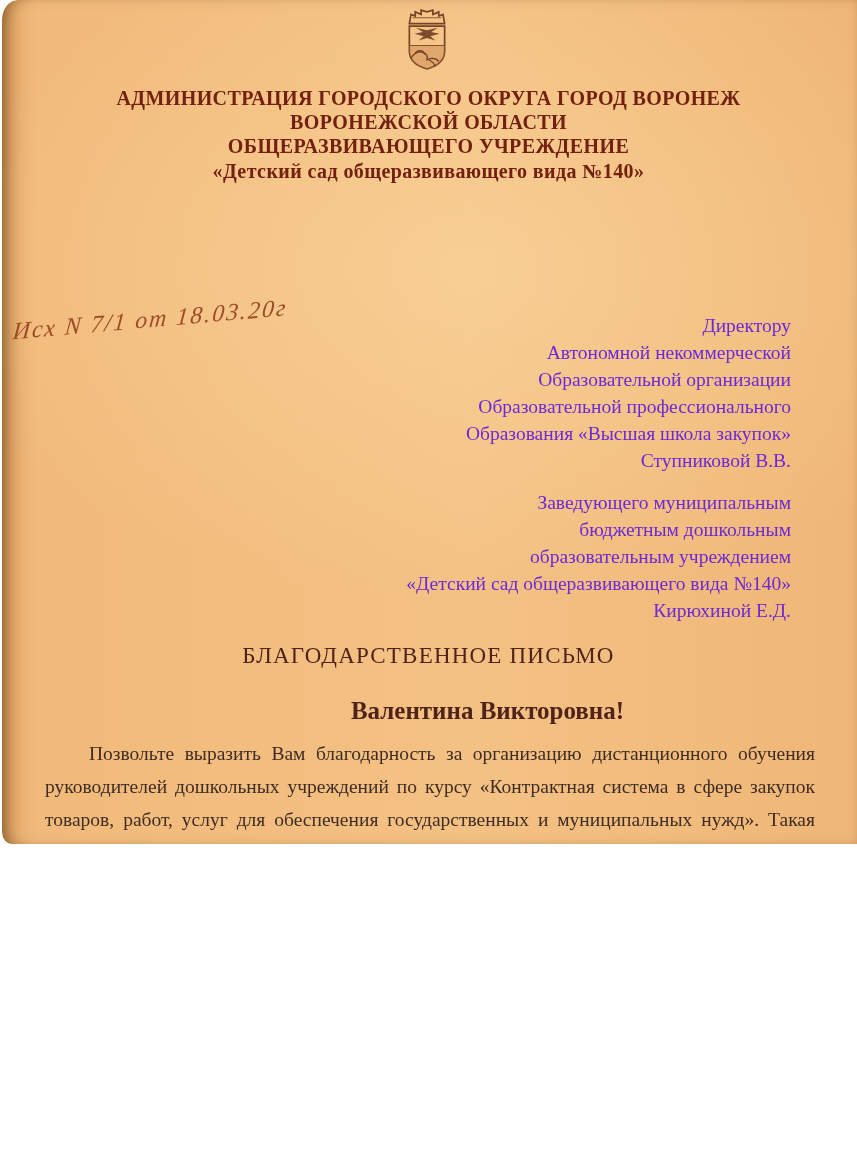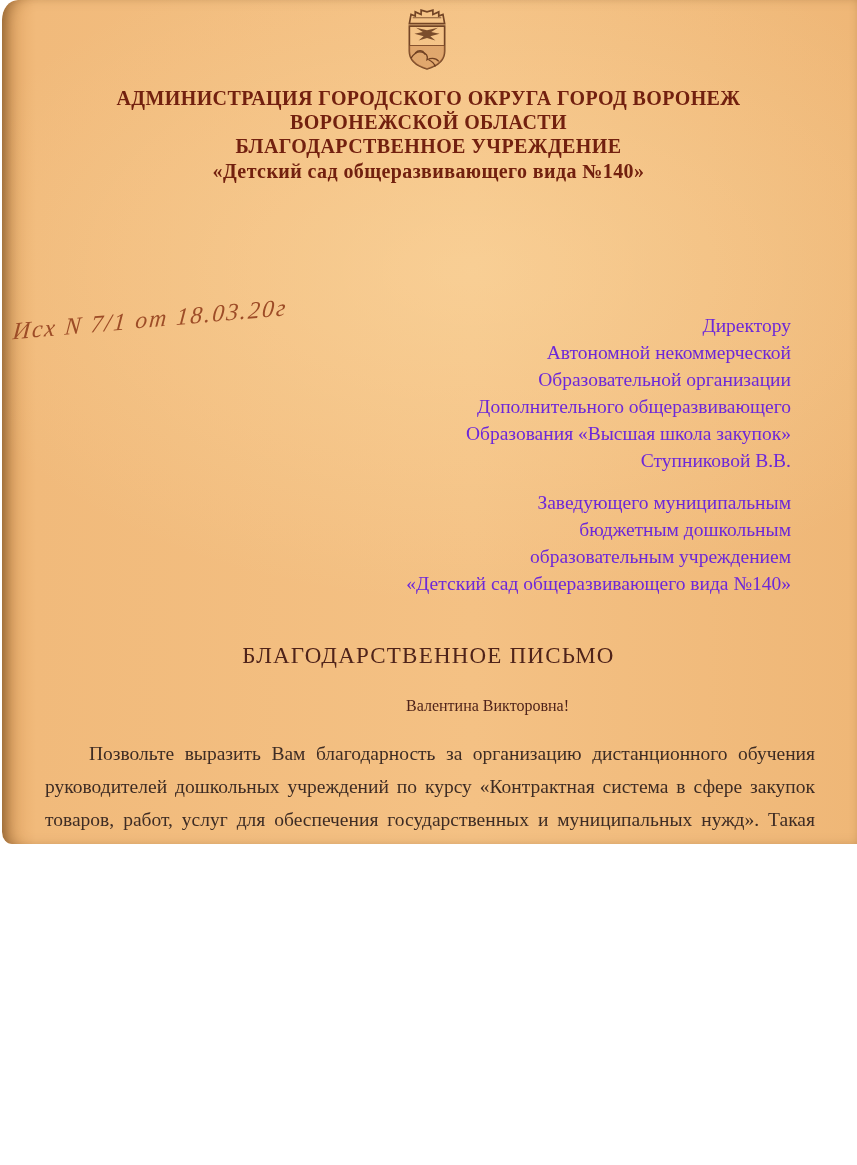--- a/index.html
+++ b/index.html
@@ -26,22 +26,22 @@
     font-size:24px;font-style:italic;letter-spacing:2px;
     transform:rotate(-5deg) skewX(-10deg);transform-origin:left top;white-space:nowrap;}
   
   .recipient{right:66px;width:440px;text-align:right;
     font-size:19.5px;line-height:27px;color:#6d28d9;}
   .recipient.primary{top:312px;}
   .recipient.secondary{top:489px;}
   
   .title{left:0;right:0;top:643px;text-align:center;font-weight:normal;
     font-size:23px;letter-spacing:1.2px;color:#4f231a;}
-  .salutation{left:0;right:0;top:697px;text-align:center;font-weight:normal;
-    font-size:16px;color:#4f231a;padding-left:76px;margin-left:42px;}
+  .salutation{left:0;right:0;top:697px;text-align:center;font-weight:bold;
+    font-size:25px;color:#4f231a;padding-left:76px;margin-left:42px;}
   
   .body-par{left:45px;width:770px;top:737px;margin:0;
     font-size:19.5px;line-height:33px;text-align:justify;text-indent:44px;
     color:#3e2c24;word-spacing:1.5px;}
   
   .signoff-role{left:48px;top:1062px;font-size:19.5px;line-height:32px;color:#4a372b;}
   .signoff-name{left:357px;top:1092px;font-size:19.5px;color:#4a372b;}
   
   .stamp{left:203px;top:972px;width:196px;height:196px;
     mix-blend-mode:multiply;opacity:.88;}
@@ -71,41 +71,42 @@
     <g stroke="#5d2f15" stroke-width="1.6" fill="none" opacity="0.85">
       <path d="M31 62 q6 -9 13 -7 q8 2 6 9 q9 -4 14 2"></path>
       <path d="M36 56 q4 -4 9 -2 l3 4"></path>
       <path d="M52 64 q6 3 8 8"></path>
     </g>
   </svg>
 
   <div class="abs org-lines">
       <div class="line">АДМИНИСТРАЦИЯ ГОРОДСКОГО ОКРУГА ГОРОД ВОРОНЕЖ</div>
       <div class="line">ВОРОНЕЖСКОЙ ОБЛАСТИ</div>
-      <div class="line">БЛАГОДАРСТВЕННОЕ УЧРЕЖДЕНИЕ</div>
+      <div class="line">ОБЩЕРАЗВИВАЮЩЕГО УЧРЕЖДЕНИЕ</div>
       <div class="line">«Детский сад общеразвивающего вида №140»</div>
     </div>
 
 
   <div class="abs handnote">Исх N 7/1 от 18.03.20г</div>
 
   <div class="abs recipient primary">
       <div class="line">Директору</div>
       <div class="line">Автономной некоммерческой</div>
       <div class="line">Образовательной организации</div>
-      <div class="line">Дополнительного общеразвивающего</div>
+      <div class="line">Образовательной профессионального</div>
       <div class="line">Образования «Высшая школа закупок»</div>
       <div class="line">Ступниковой В.В.</div>
     </div>
 
   <div class="abs recipient secondary">
       <div class="line">Заведующего муниципальным</div>
       <div class="line">бюджетным дошкольным</div>
       <div class="line">образовательным учреждением</div>
       <div class="line">«Детский сад общеразвивающего вида №140»</div>
+      <div class="line">Кирюхиной Е.Д.</div>
     </div>
 
   <div class="abs title">БЛАГОДАРСТВЕННОЕ ПИСЬМО</div>
   <div class="abs salutation">Валентина Викторовна!</div>
 
   <p class="abs body-par">Позвольте выразить Вам благодарность за организацию дистанционного обучения руководителей дошкольных учреждений по курсу «Контрактная система в сфере закупок товаров, работ, услуг для обеспечения государственных и муниципальных нужд». Такая форма обучения позволяет руководителю без отрыва от производства повысить свою компетентность в данном направлении, быть в курсе изменений  в законодательстве по контрактной системе. Материал для обучения представлен в доступной форме, в виде лекций и презентаций. Промежуточные тесты позволяют закрепить и повторить изучаемый материал. Надеюсь на дальнейшее сотрудничество в плане повышения квалификации сотрудников контрактной службы нашего дошкольного учреждения.</p>
 
   <div class="abs signoff-role">
     <div>«Детский сад о/в №140»</div>
   </div>

